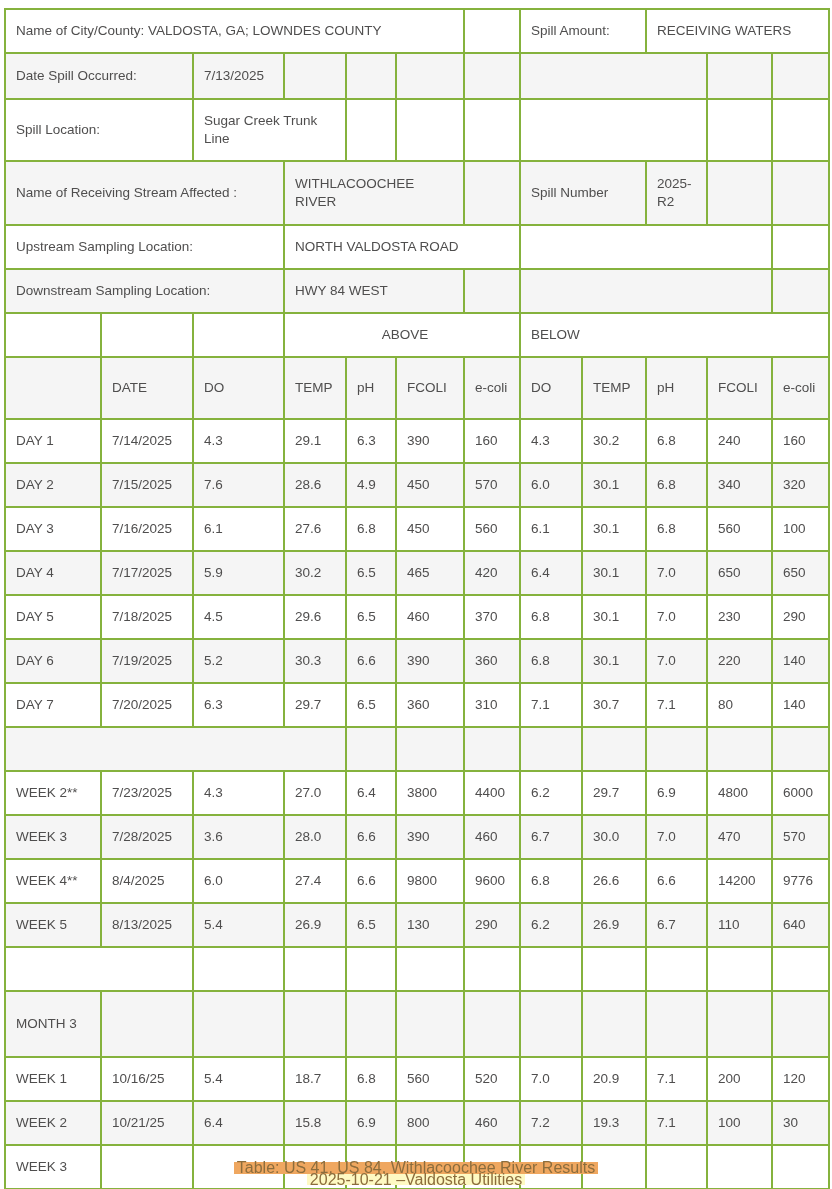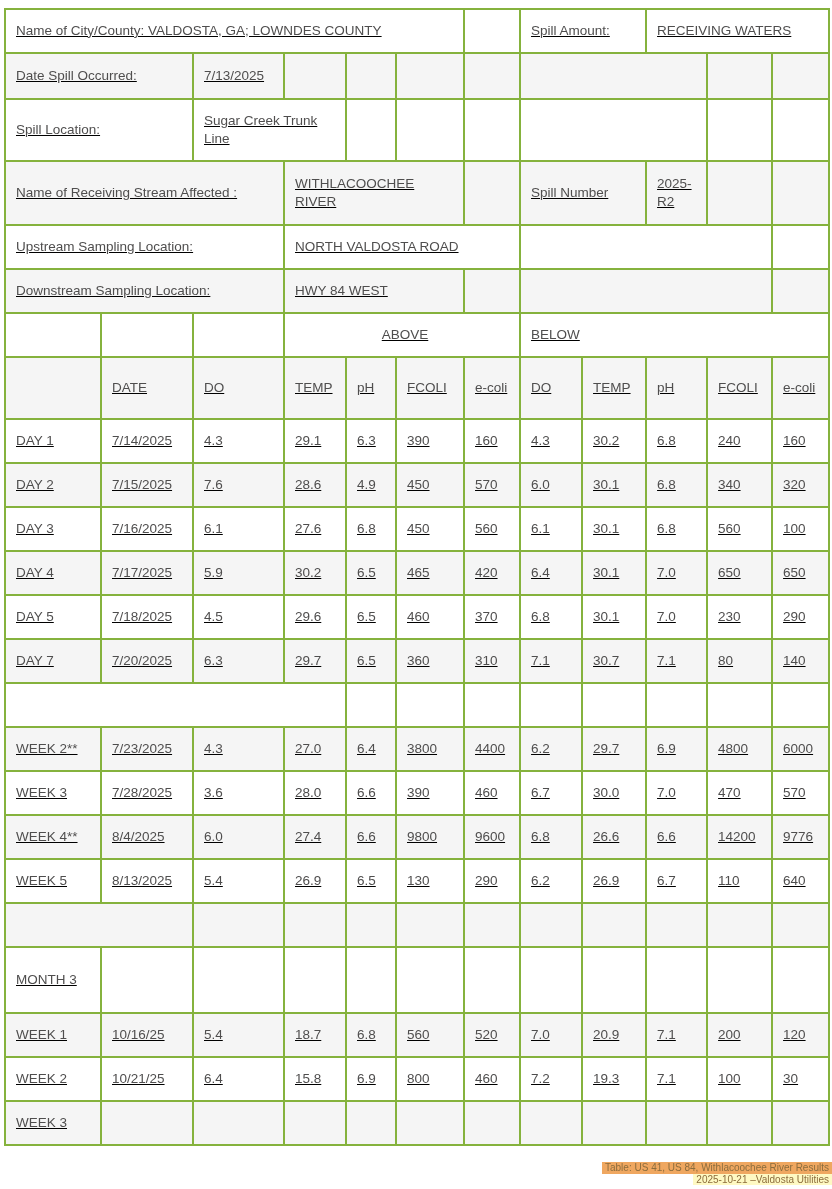--- a/index.html
+++ b/index.html
@@ -1,38 +1,38 @@
 <!DOCTYPE html>
 <html><head>
 <meta charset="utf-8">
 <style>
   html,body { margin:0; padding:0; background:#ffffff; }
   body { width:832px; height:1189px; overflow:hidden;
          font-family:"Liberation Sans", sans-serif; }
   .wrap { position:relative; width:832px; height:1189px; overflow:hidden; }
 
   table.spill { border-collapse:collapse; table-layout:fixed;
-                margin:8px 0 0 4px; width:824px;text-decoration:underline; }
+                margin:8px 0 0 4px; width:824px; }
   table.spill td { border:2px solid #85b23d; font-size:13.5px; color:#4f4e4e;
                    padding:2px 4px 2px 10px; vertical-align:middle;
                    overflow:hidden; word-wrap:break-word; line-height:1.35; }
   table.spill tr:nth-child(even) td { background:#f5f5f5; }
   table.spill tr:nth-child(odd) td  { background:#ffffff; }
 
   tr.h40 td { height:38px; }
   tr.h42 td { height:40px; }
   tr.h60 td { height:56px; }
   tr.h62 td { height:58px; }
   tr.tall td { height:60px; }
 
   td.grp-above { text-align:center; padding-left:4px;margin-left:20px; }
   td.hdr-low { padding-top:20px; }
 
   .caption { position:absolute; left:0; width:832px; top:1162px;
-             text-align:right; font-size:10px; line-height:11.5px; }
+             text-align:center; font-size:16px; line-height:11.5px; }
   .caption span { display:inline-block; padding:0 3px; }
 </style>
 </head>
 <body>
 
 <div class="wrap">
   <table class="spill">
     <colgroup>
       <col style="width:96px">
         <col style="width:92px">
@@ -183,20 +183,34 @@
           <td>6.5</td>
           <td>460</td>
           <td>370</td>
           <td>6.8</td>
           <td>30.1</td>
           <td>7.0</td>
           <td>230</td>
           <td>290</td>
         </tr>
         <tr class="h40">
+          <td>DAY 6</td>
+          <td>7/19/2025</td>
+          <td>5.2</td>
+          <td>30.3</td>
+          <td>6.6</td>
+          <td>390</td>
+          <td>360</td>
+          <td>6.8</td>
+          <td>30.1</td>
+          <td>7.0</td>
+          <td>220</td>
+          <td>140</td>
+        </tr>
+        <tr class="h40">
           <td>DAY 7</td>
           <td>7/20/2025</td>
           <td>6.3</td>
           <td>29.7</td>
           <td>6.5</td>
           <td>360</td>
           <td>310</td>
           <td>7.1</td>
           <td>30.7</td>
           <td>7.1</td>

